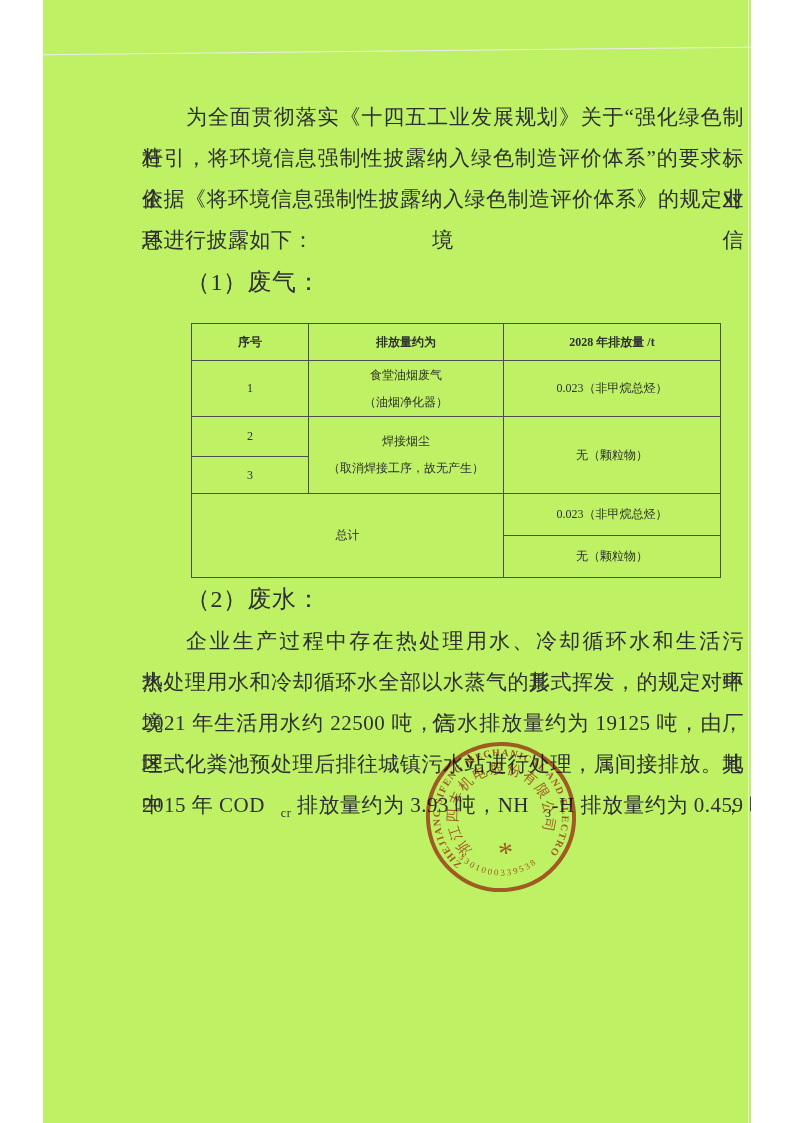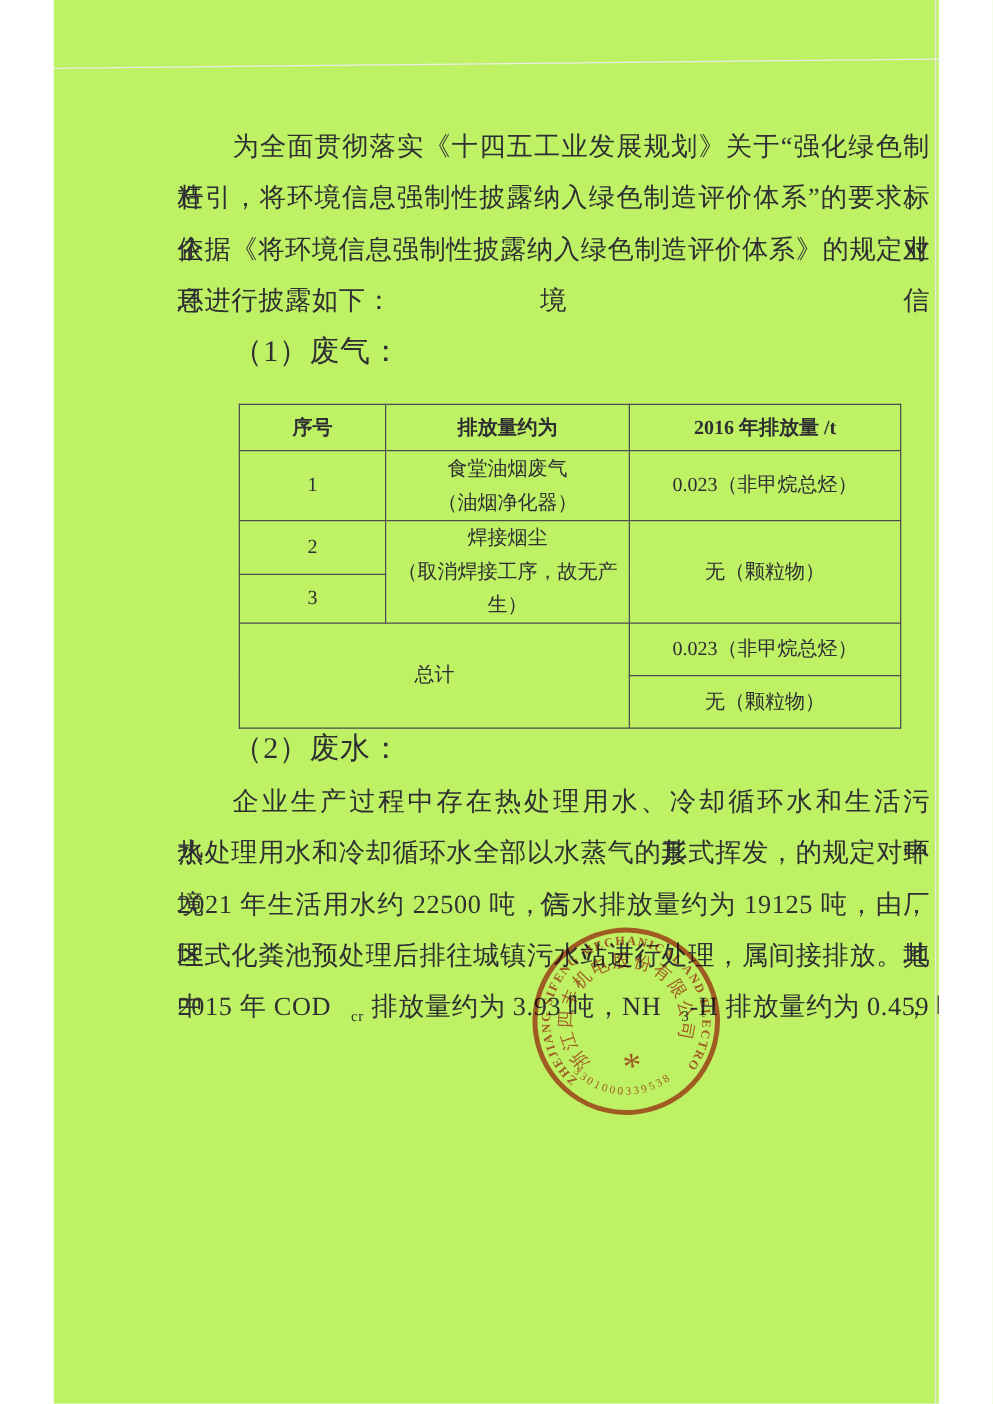--- a/index.html
+++ b/index.html
@@ -26,21 +26,21 @@
   .para { position: absolute; width: 602px; font-size: 21px; line-height: 41px; letter-spacing: 0.5px; }
   .para .line { display: block; height: 41px; white-space: nowrap; }
   .para .jline { white-space: normal; text-align: justify; text-align-last: justify; }
   .indent { text-indent: 44px; }
   .section-label { position: absolute; font-size: 24px; line-height: 41px; letter-spacing: 0.5px; }
   sub { font-size: 12px; line-height: 0; margin-left: 16px; }
 
   table.gas-table {
     position: absolute; left: 148px; top: 323px;
     width: 529px; border-collapse: collapse; table-layout: fixed;
-    font-size: 16px; color: #2e2e33;
+    font-size: 12px; color: #2e2e33;
   }
   table.gas-table td, table.gas-table th {
     border: 1.6px solid #4d4d52;
     text-align: center; vertical-align: middle;
     line-height: 27px; padding: 0 4px;
     font-weight: normal;
   }
   table.gas-table tr.hdr th { font-weight: bold; height: 37px; }
   table.gas-table tr.r1 td { height: 56px; }
   table.gas-table tr.r2 td { height: 40px; }
@@ -82,21 +82,21 @@
   <table class="gas-table">
     <colgroup>
       <col style="width:117px;">
       <col style="width:195px;">
       <col style="width:217px;">
     </colgroup>
     <tbody>
       <tr class="hdr">
         <th>序号</th>
         <th>排放量约为</th>
-        <th>2016 年排放量 /t</th>
+        <th>2028 年排放量 /t</th>
       </tr>
       <tr class="r1">
         <td>1</td>
         <td>
           <span class="cellline">食堂油烟废气</span>
           <span class="cellline">（油烟净化器）</span>
         </td>
         <td>0.023（非甲烷总烃）</td>
       </tr>
       <tr class="r2">

